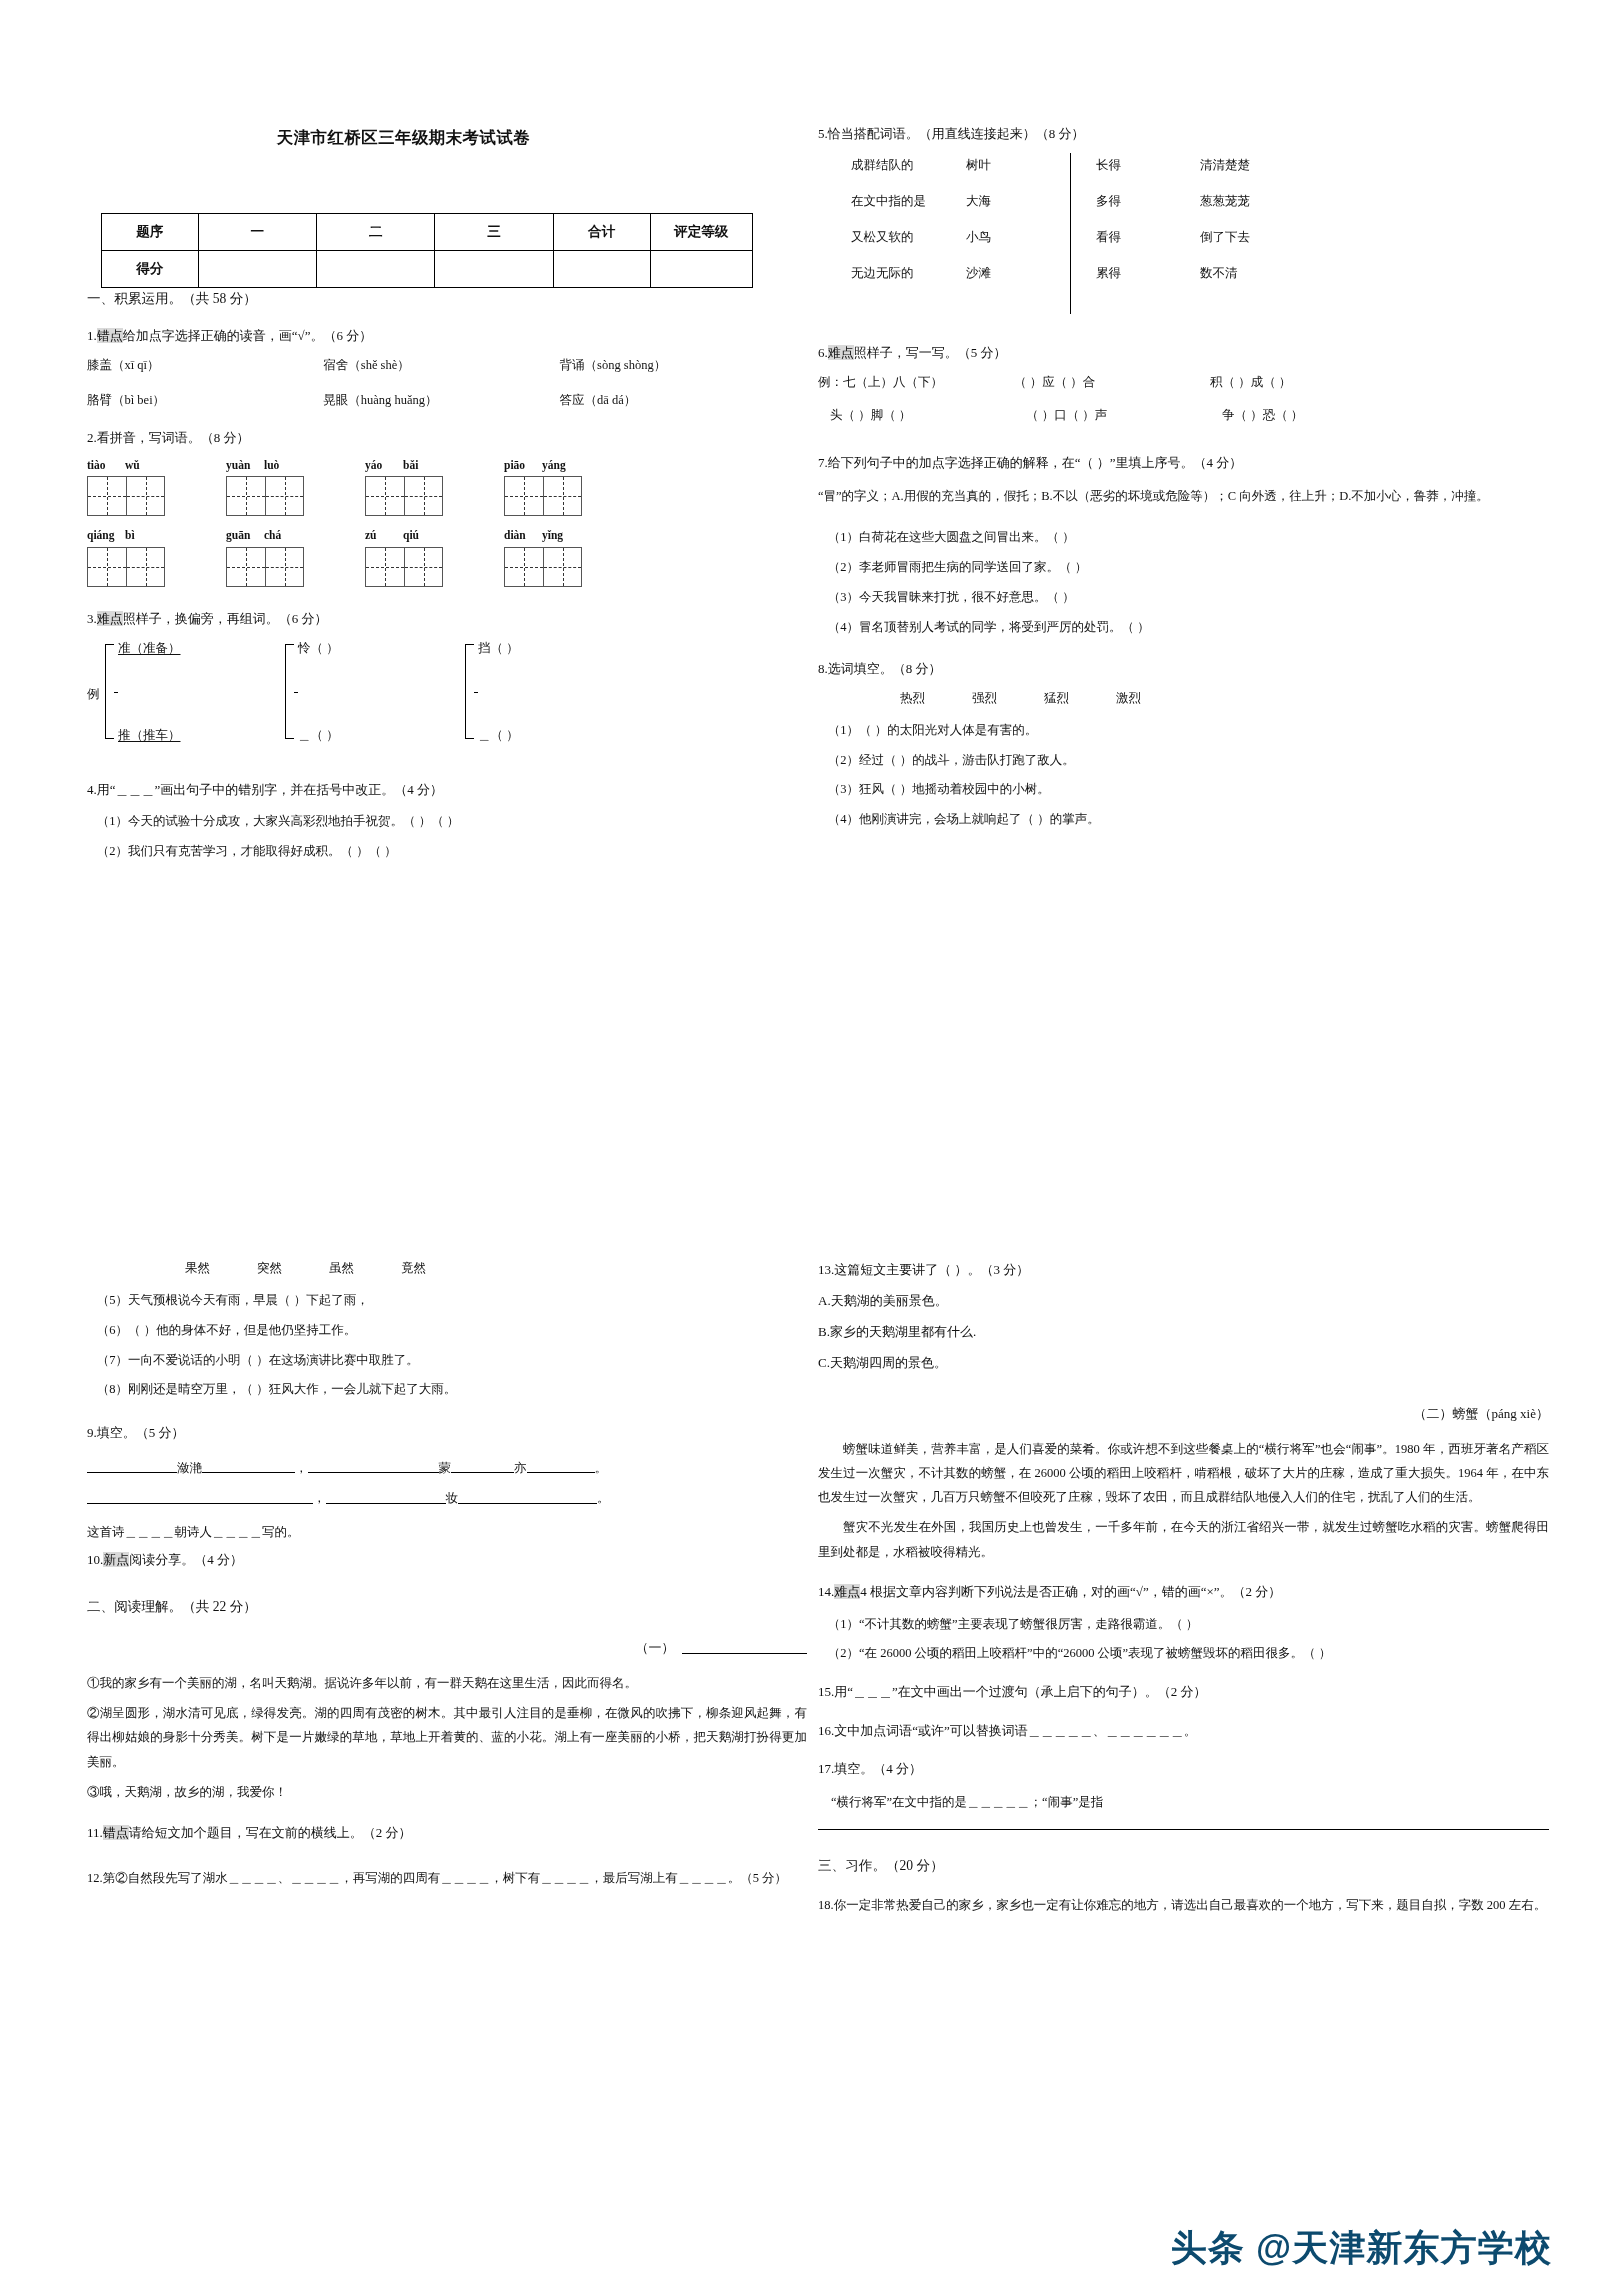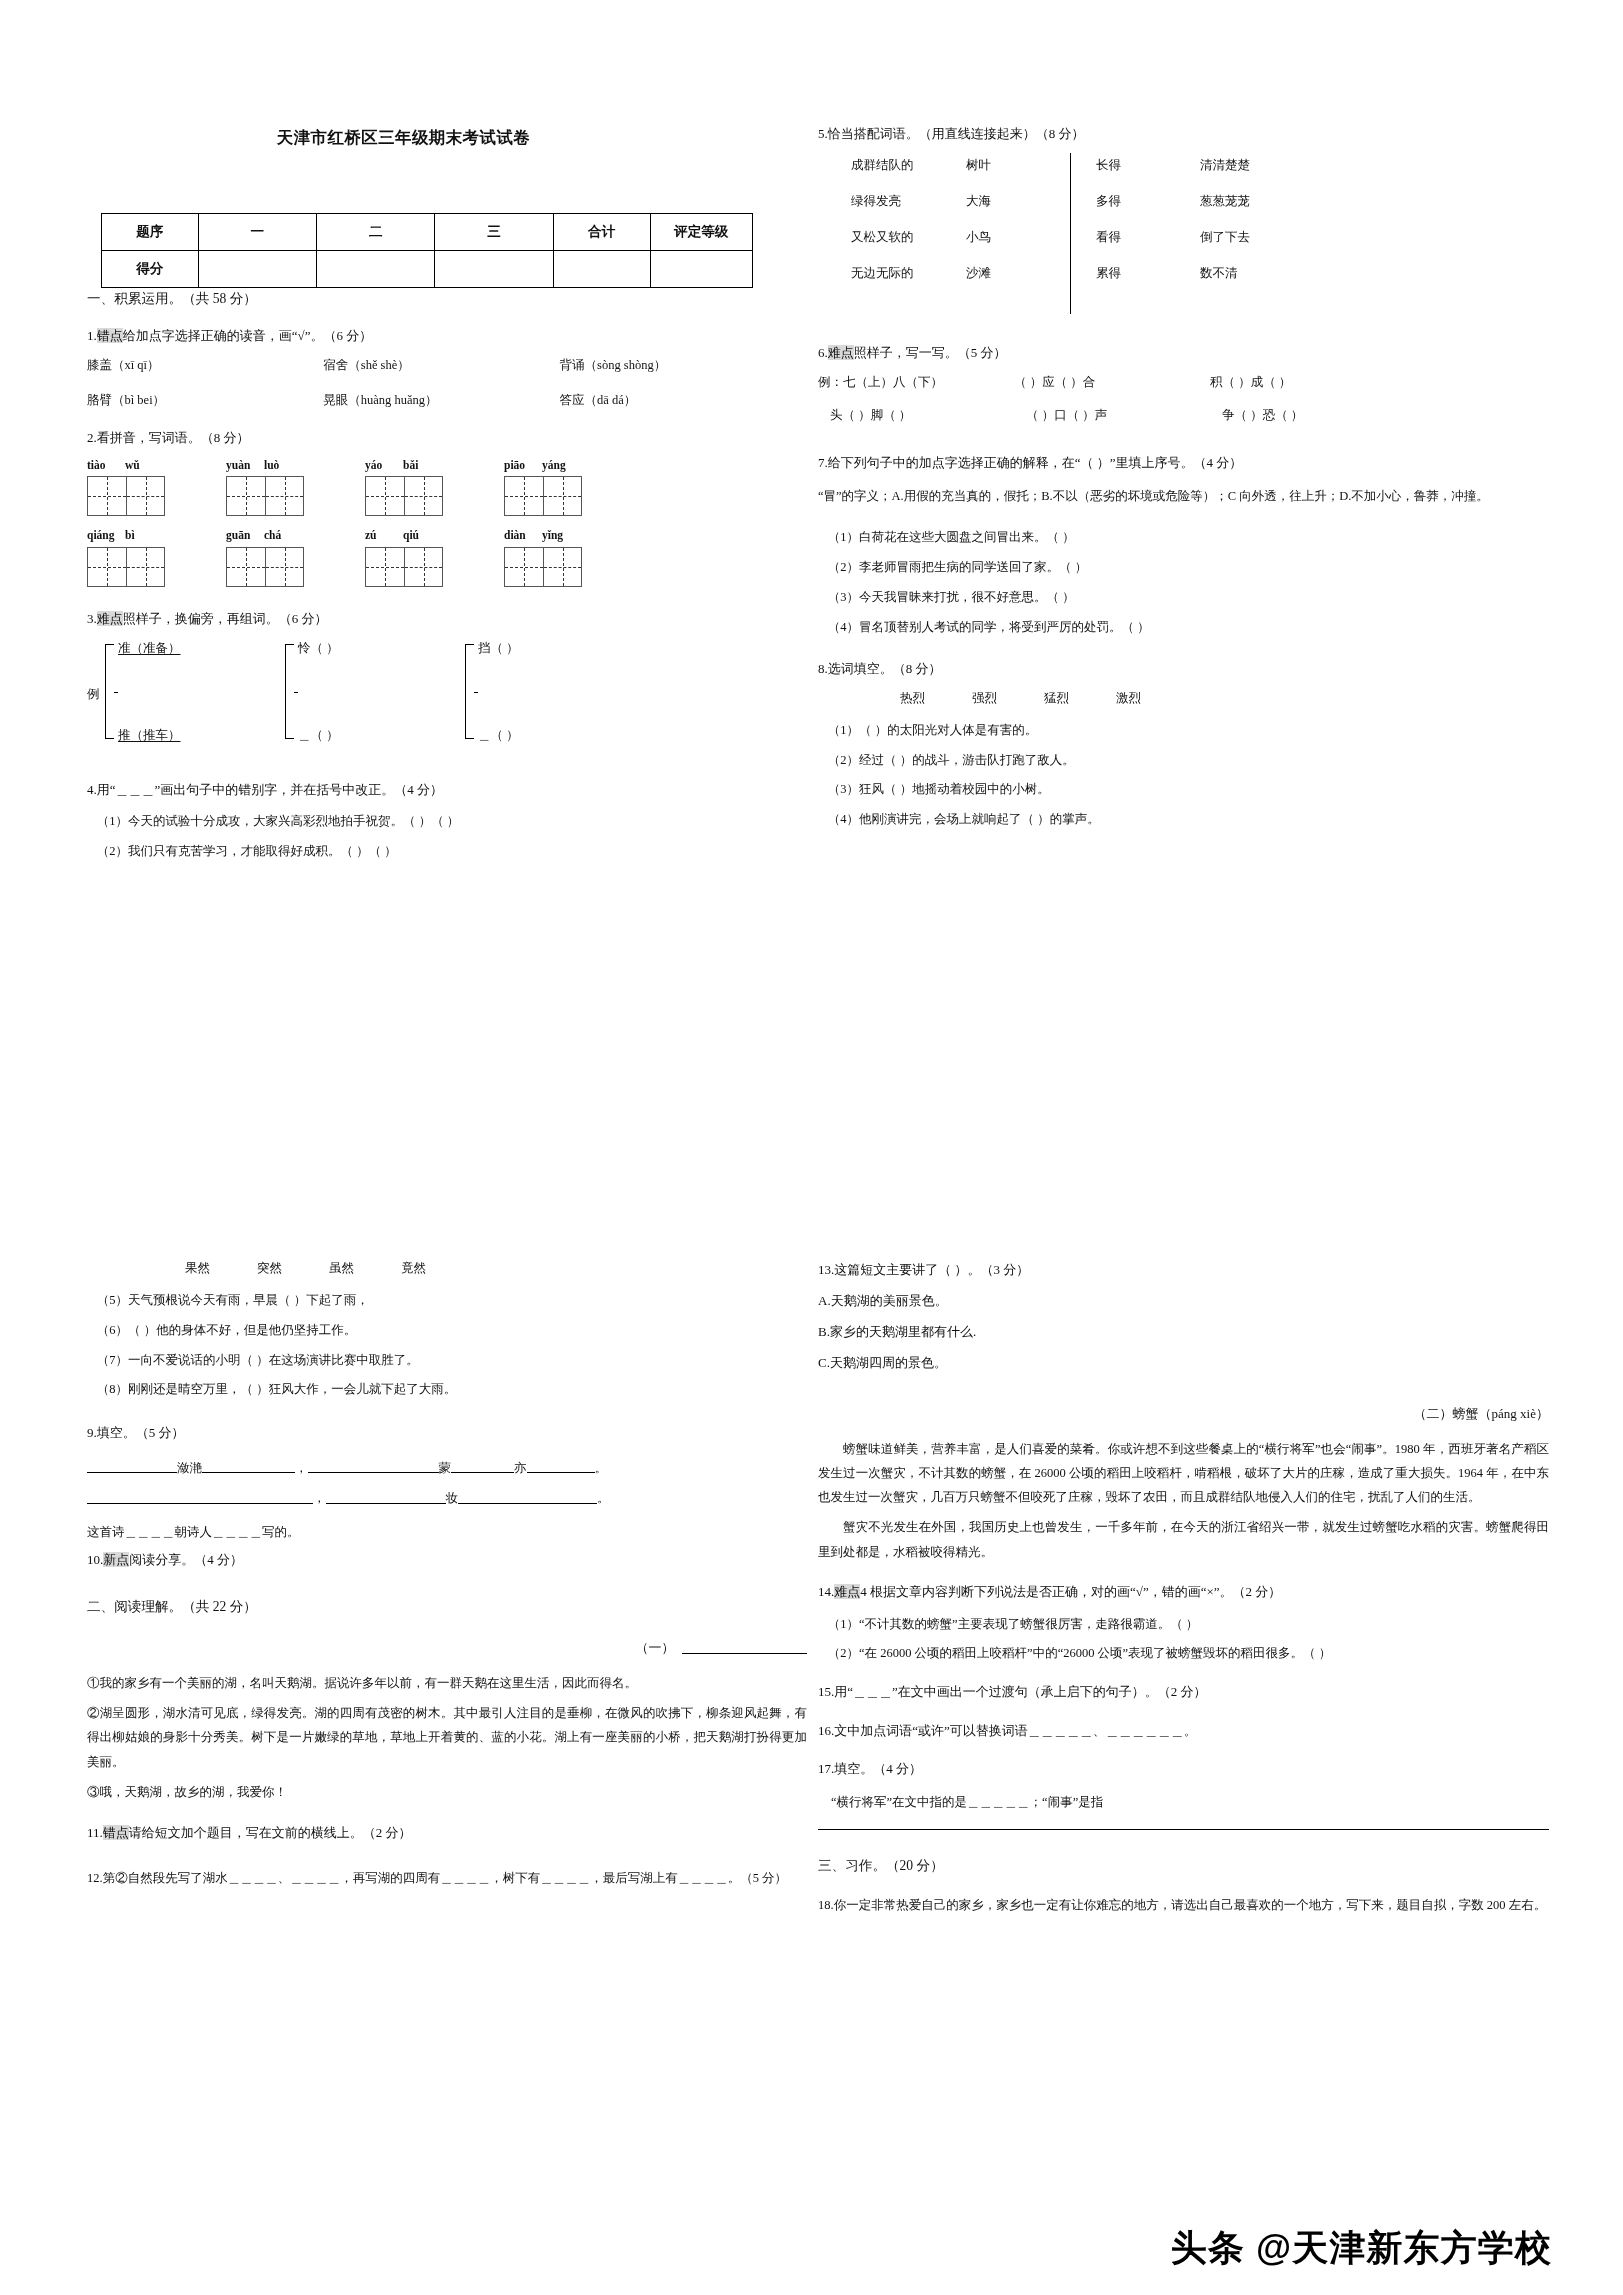--- a/index.html
+++ b/index.html
@@ -253,21 +253,21 @@
     vertical-align: -1.6px;
     margin-left: 7.6px;
   }
   
   .watermark {
     position: absolute;
     right: 71px;
     bottom: 22px;
     font-size: 36px;
     font-weight: bold;
-    color: #000000;
+    color: #0c4a6e;
     font-family: "Liberation Sans", sans-serif;
     letter-spacing: 1.1px;
     white-space: nowrap;
   }
   .long-rule {
     border-bottom: 0.9px solid #000;
     width: 100%;
     height: 0.5px;
     margin-top: 14px;
   }
@@ -439,21 +439,21 @@
   </div>
 
   <div class="col-right">
 
     <div class="q">
       <span>5.</span><span>恰当搭配词语。（用直线连接起来）（8 分）</span>
     </div>
     <div class="match-wrap">
       <div class="match-col">
         <div>成群结队的</div>
-        <div>绿得发亮</div>
+        <div>在文中指的是</div>
         <div>又松又软的</div>
         <div>无边无际的</div>
       </div>
       <div class="match-col narrow">
         <div>树叶</div>
         <div>大海</div>
         <div>小鸟</div>
         <div>沙滩</div>
       </div>
       <div class="match-div"></div>

